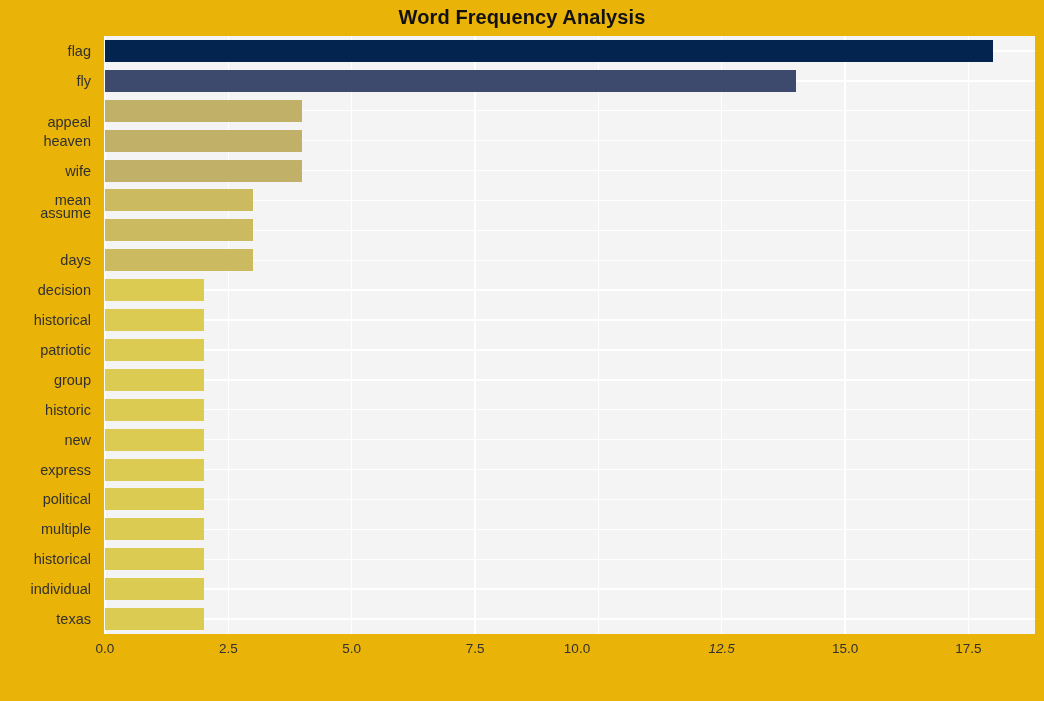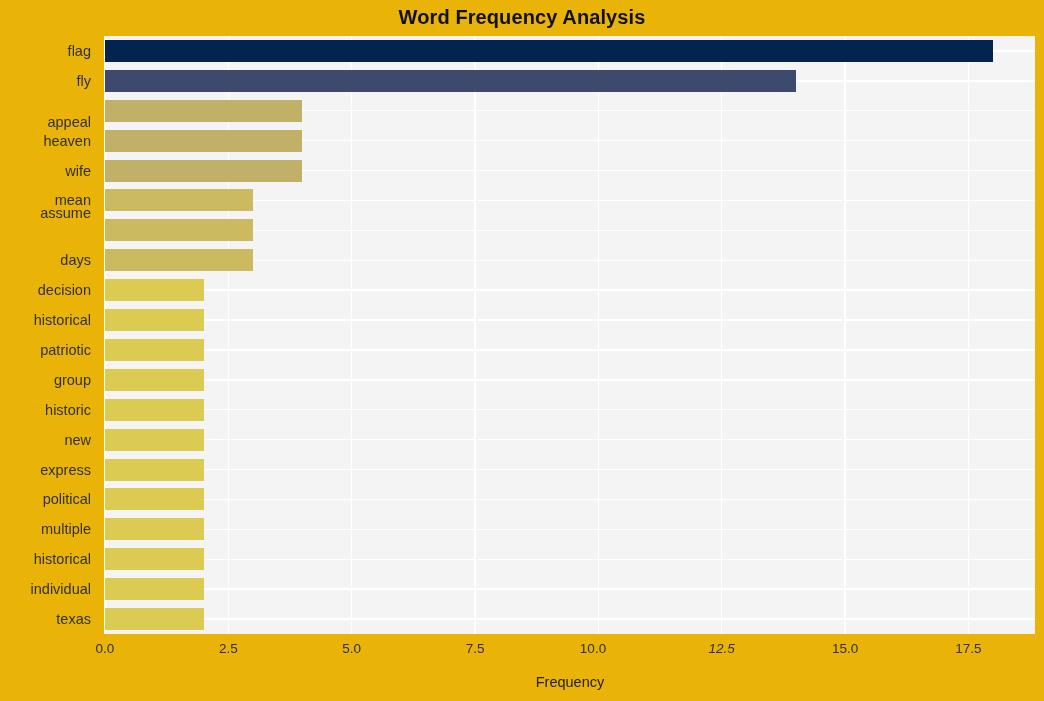--- a/index.html
+++ b/index.html
@@ -166,23 +166,22 @@
       <div class="ylabel-item" style="top: 469.55px;">express</div>
       <div class="ylabel-item" style="top: 499.45px;">political</div>
       <div class="ylabel-item" style="top: 529.35px;">multiple</div>
       <div class="ylabel-item" style="top: 559.25px;">historical</div>
       <div class="ylabel-item" style="top: 589.15px;">individual</div>
       <div class="ylabel-item" style="top: 619.05px;">texas</div>
     </div>
 
   <div id="xticks-layer"></div>
 
-  <div id="xaxis-title">Frequency</div>
 
 <div class="xtick" style="left: 105px;">0.0</div>
     <div class="xtick" style="left: 228.342px;">2.5</div>
     <div class="xtick" style="left: 351.684px;">5.0</div>
     <div class="xtick" style="left: 475.027px;">7.5</div>
-    <div class="xtick" style="left: 593px;">10.0</div>
+    <div class="xtick" style="left: 577px;">10.0</div>
     <div class="xtick" style="left: 721.711px; font-style: italic;">12.5</div>
     <div class="xtick" style="left: 845.053px;">15.0</div>
     <div class="xtick" style="left: 968.395px;">17.5</div>
   </div>
 
 </body></html>

